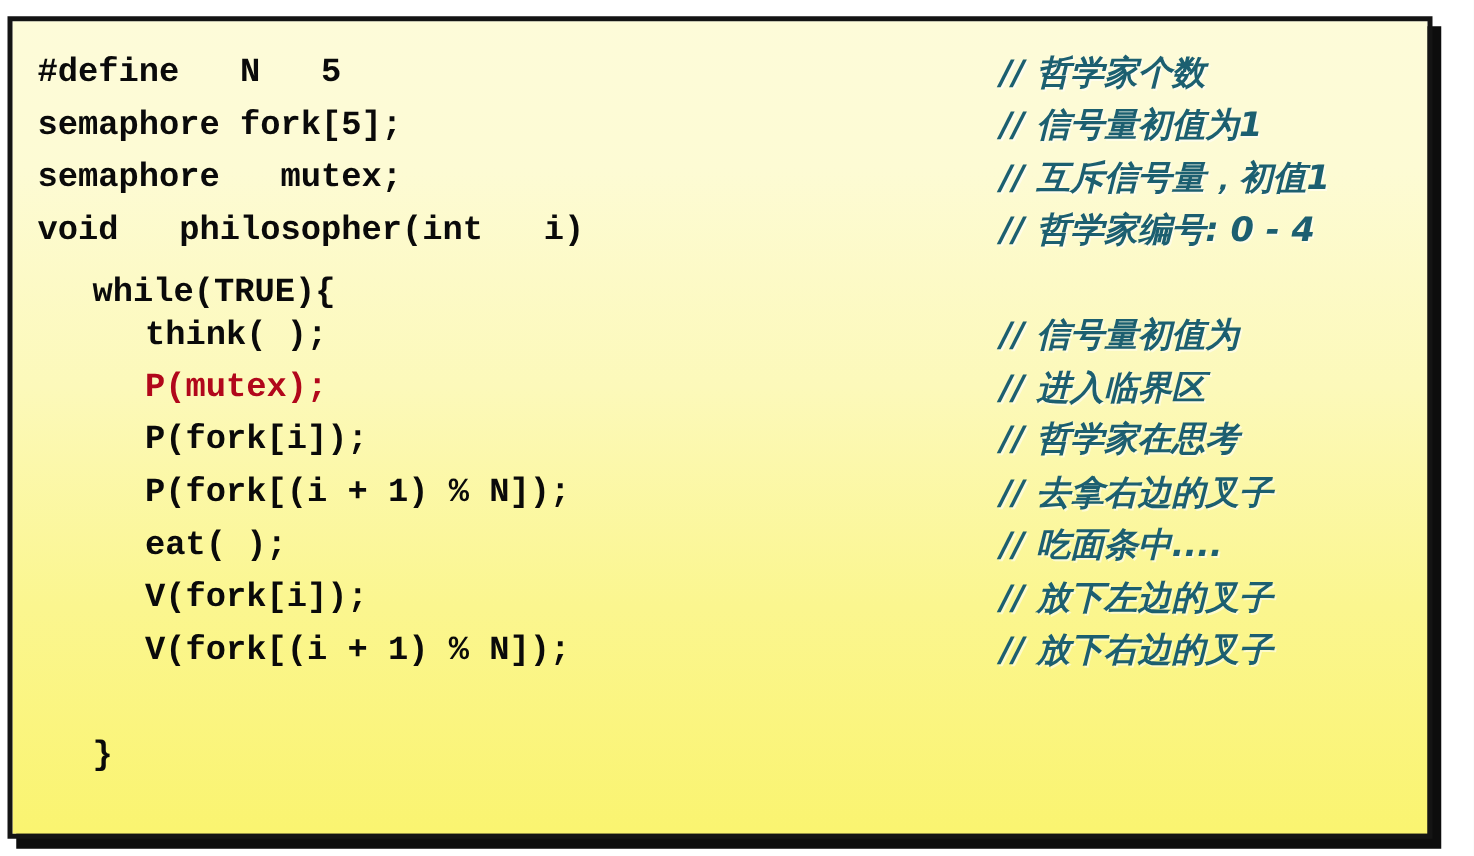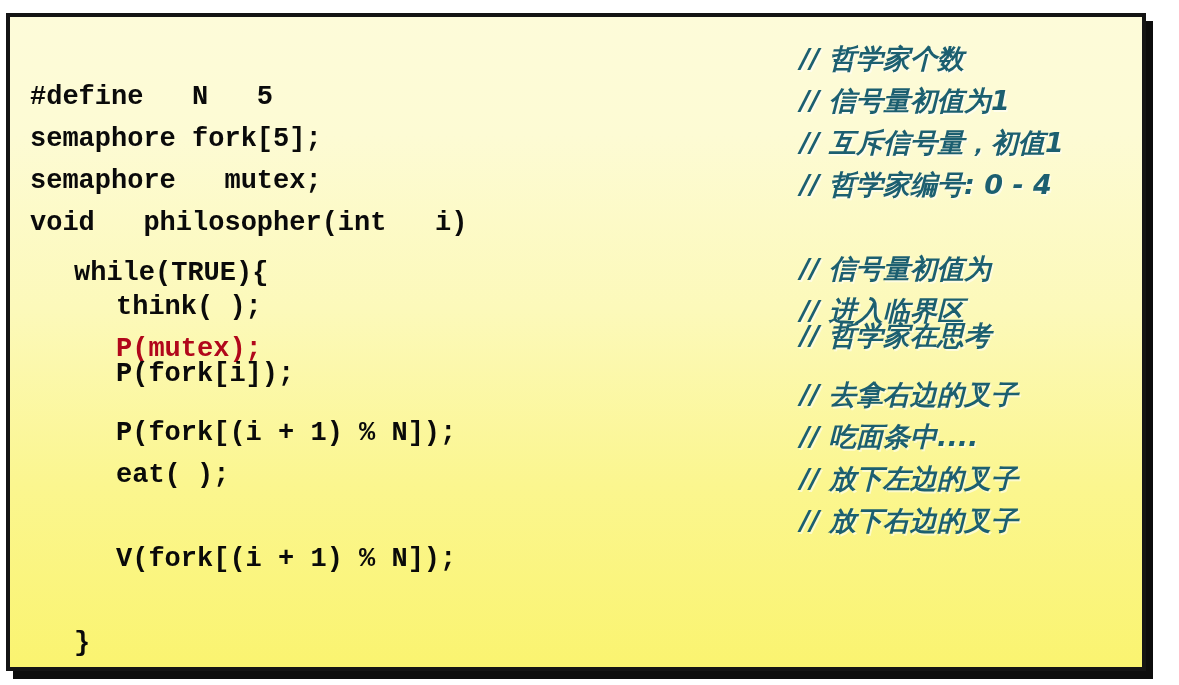--- a/index.html
+++ b/index.html
@@ -64,21 +64,20 @@
     position: absolute;
     left: 20px;
     top: 0;
     font-family: "Liberation Mono", "DejaVu Sans Mono", monospace;
     font-size: 27px;
     font-weight: bold;
     line-height: 42px;
     color: #0a0a0a;
     white-space: pre;
     letter-spacing: 0px;
-    margin-top: 38px;
   }
   .code-text.accent {
     color: #b1071b;
   }
 
   .comment-text {
     position: absolute;
     left: 790px;
     top: 0;
     font-family: "DejaVu Sans", sans-serif;
@@ -100,22 +99,22 @@
 
   <div class="code-panel">
     <div class="code-lines" id="code-lines">
         <div class="code-line" style="top: 21px;"><span class="code-text" style="left: 20px;">#define   N   5</span><span class="comment-text">// 哲学家个数</span></div>
         <div class="code-line" style="top: 63px;"><span class="code-text" style="left: 20px;">semaphore fork[5];</span><span class="comment-text">// 信号量初值为1</span></div>
         <div class="code-line" style="top: 105px;"><span class="code-text" style="left: 20px;">semaphore   mutex;</span><span class="comment-text">// 互斥信号量，初值1</span></div>
         <div class="code-line" style="top: 147px;"><span class="code-text" style="left: 20px;">void   philosopher(int   i)</span><span class="comment-text">// 哲学家编号: 0 - 4</span></div>
         <div class="code-line" style="top: 197px;"><span class="code-text" style="left: 64px;">while(TRUE){</span></div>
         <div class="code-line" style="top: 231px;"><span class="code-text" style="left: 106px;">think( );</span><span class="comment-text">// 信号量初值为</span></div>
         <div class="code-line" style="top: 273px;"><span class="code-text accent" style="left: 106px;">P(mutex);</span><span class="comment-text">// 进入临界区</span></div>
-        <div class="code-line" style="top: 298px;"><span class="code-text" style="left: 106px;">P(fork[i]);</span><span class="comment-text">// 哲学家在思考</span></div>
+        <div class="code-line" style="top: 314px;"><span class="code-text" style="left: 106px;">P(fork[i]);</span><span class="comment-text">// 哲学家在思考</span></div>
         <div class="code-line" style="top: 357px;"><span class="code-text" style="left: 106px;">P(fork[(i + 1) % N]);</span><span class="comment-text">// 去拿右边的叉子</span></div>
         <div class="code-line" style="top: 399px;"><span class="code-text" style="left: 106px;">eat( );</span><span class="comment-text">// 吃面条中....</span></div>
-        <div class="code-line" style="top: 441px;"><span class="comment-text">// 放下左边的叉子</span></div>
+        <div class="code-line" style="top: 441px;"><span class="code-text" style="left: 106px;">V(fork[i]);</span><span class="comment-text">// 放下左边的叉子</span></div>
         <div class="code-line" style="top: 483px;"><span class="code-text" style="left: 106px;">V(fork[(i + 1) % N]);</span><span class="comment-text">// 放下右边的叉子</span></div>
         <div class="code-line" style="top: 567px;"><span class="code-text" style="left: 64px;">}</span></div>
       </div>
   </div>
 
 </div>
 
 </body></html>

